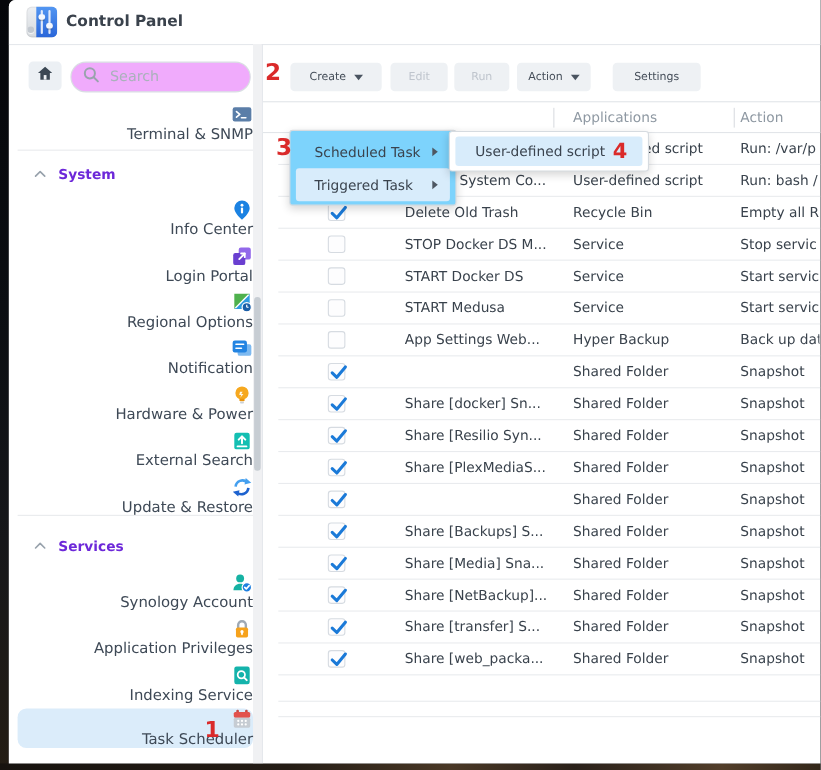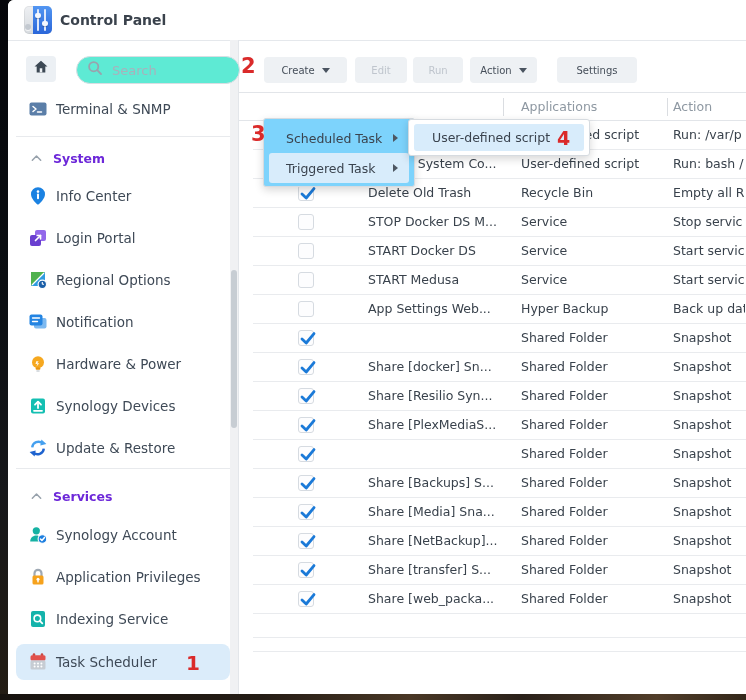--- a/index.html
+++ b/index.html
@@ -28,27 +28,27 @@
   .cpicon .sl i{position:absolute;left:-2px;width:6px;height:5px;border-radius:2px;background:#f4f8ff;
     box-shadow:0 1px 1px rgba(0,0,0,.25);}
   .app-title{position:absolute;left:52px;top:0;height:40px;line-height:40px;
     font-size:14px;font-weight:bold;color:#3a424c;}
   
   .side-divider-v{position:absolute;left:230px;top:40px;width:1px;height:654px;background:#e3e6ea;}
   .scroll-track{position:absolute;left:222px;top:40px;width:8px;height:654px;background:#f0f1f3;}
   .scroll-thumb{position:absolute;left:223px;top:270px;width:6px;height:158px;border-radius:3px;background:#c7cdd3;}
   .home-btn{position:absolute;left:18px;top:56px;width:30px;height:26px;border-radius:4px;
     background:#ecf0f4;display:flex;align-items:center;justify-content:center;}
-  .search-box{position:absolute;left:68px;top:56px;width:164px;height:28px;border:1px solid #d9dee3;
-    border-radius:14px;background:#5eead4;display:flex;align-items:center;box-sizing:border-box;padding-left:10px;}
+  .search-box{position:absolute;left:56px;top:56px;width:164px;height:28px;border:1px solid #d9dee3;
+    border-radius:14px;background:#f0abfc;display:flex;align-items:center;box-sizing:border-box;padding-left:10px;}
   .search-box input{border:none;outline:none;width:110px;margin-left:7px;font-size:13px;
     font-family:inherit;color:#4a525c;background:transparent;}
   .search-box input::placeholder{color:#a9b1bb;}
   
-  .side-item{position:absolute;left:8px;width:214px;height:30px;display:flex;align-items:center;cursor:pointer;}
+  .side-item{position:absolute;left:8px;width:214px;height:30px;display:flex;align-items:flex-end;cursor:pointer;flex-direction:column;}
   .side-item .lbl{margin-left:8px;font-size:13.5px;color:#3e4956;white-space:nowrap;}
   .side-item .ic{width:20px;height:20px;margin-left:12px;flex:0 0 20px;position:relative;}
   .side-item.selected{background:#dbecfa;border-radius:8px;height:36px;}
   .side-section{position:absolute;left:8px;width:214px;height:26px;display:flex;align-items:center;cursor:pointer;}
   .side-section .lbl{margin-left:9px;font-size:12.5px;font-weight:bold;color:#6d28d9;}
   .side-section .chev{margin-left:13px;width:15px;height:15px;}
   .side-div{position:absolute;left:8px;width:214px;height:1px;background:#e8eaed;}
   .side-annot{position:absolute;left:170px;top:7px;font-size:20px;font-weight:bold;color:#da2a2a;}
   
   .tbtn{position:absolute;top:57px;height:26px;border-radius:4px;background:#eef1f4;
@@ -196,21 +196,21 @@
           </svg></span>
         <span class="lbl">Hardware &amp; Power</span>
       </div>
       <div class="side-item" style="top: 391px;">
         <span class="ic"><svg width="20" height="20" viewBox="0 0 20 20">
             <rect x="3" y="2.5" width="14" height="15" rx="2" fill="#14bfb2"></rect>
             <line x1="10" y1="12" x2="10" y2="6" stroke="#fff" stroke-width="1.8" stroke-linecap="round"></line>
             <polyline points="7,8.7 10,5.7 13,8.7" fill="none" stroke="#fff" stroke-width="1.8" stroke-linecap="round" stroke-linejoin="round"></polyline>
             <line x1="6" y1="14.8" x2="14" y2="14.8" stroke="#fff" stroke-width="1.8" stroke-linecap="round"></line>
           </svg></span>
-        <span class="lbl">Synology Devices</span>
+        <span class="lbl">External Search</span>
       </div>
       <div class="side-item" style="top: 433px;">
         <span class="ic"><svg width="20" height="20" viewBox="0 0 20 20">
             <path d="M4.2 9.4A6.2 6.2 0 0 1 14.6 5.4" fill="none" stroke="#45a0ef" stroke-width="2.4"></path>
             <polygon points="13.4,1.6 18.4,5.9 12.3,7.4" fill="#45a0ef"></polygon>
             <path d="M15.8 10.6A6.2 6.2 0 0 1 5.4 14.6" fill="none" stroke="#1e63cf" stroke-width="2.4"></path>
             <polygon points="6.6,18.4 1.6,14.1 7.7,12.6" fill="#1e63cf"></polygon>
           </svg></span>
         <span class="lbl">Update &amp; Restore</span>
       </div>

